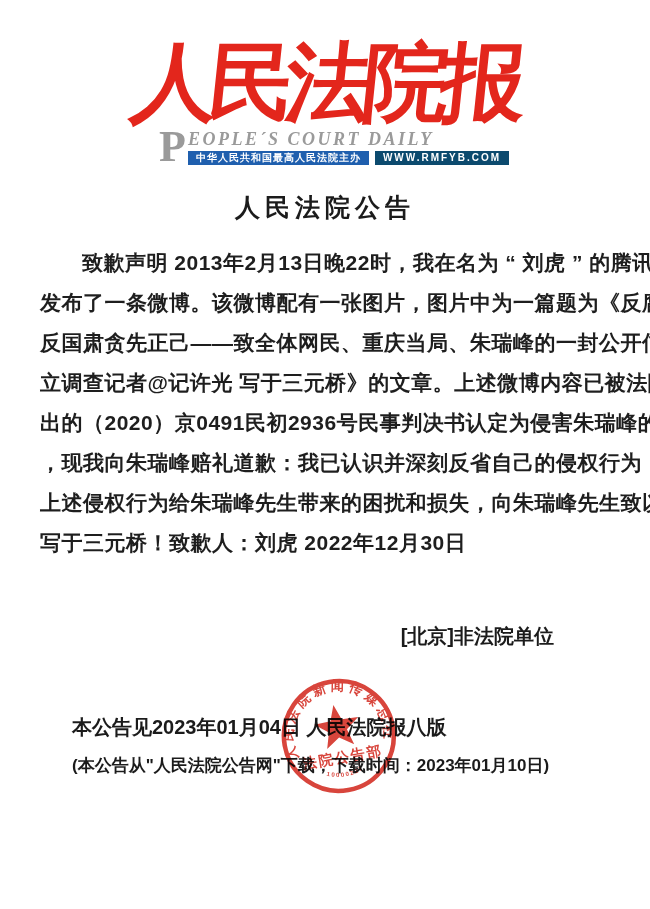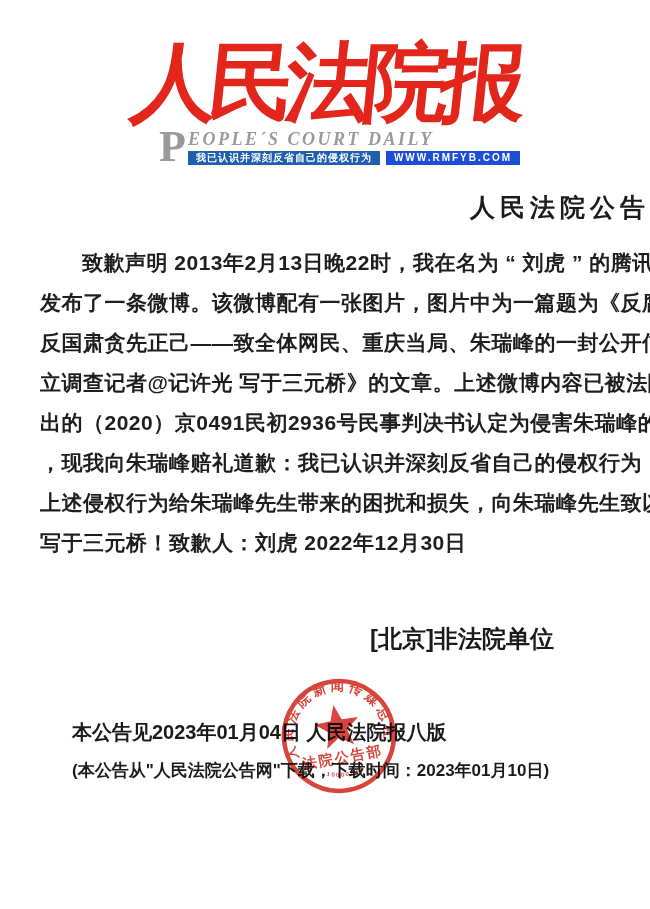--- a/index.html
+++ b/index.html
@@ -56,26 +56,26 @@
     display:inline-block;
     height:14px;
     line-height:14px;
     font-size:10px;
     font-weight:bold;
     color:#ffffff;
     padding:0 8px;
     white-space:nowrap;
   }
   .banner.blue  { background:#1f5fae; letter-spacing:1px; }
-  .banner.orange{ background:#1d4ed8; letter-spacing:2px; }
+  .banner.orange{ background:#0c4a6e; letter-spacing:2px; }
 
   
   .notice-title {
     margin-top:26px;
-    text-align:right;
+    text-align:center;
     font-size:25px;
     font-weight:bold;
     letter-spacing:5px;
     color:#1b1b1b;
   }
 
   
   .notice-body {
     margin:19px 38px 0 40px;
     font-size:21px;
@@ -84,21 +84,21 @@
     line-height:40px;
   }
   .body-line { white-space:nowrap; letter-spacing:0.5px; }
   .body-line.indent { text-indent:2em; }
 
   
   .issuer-tag {
     margin-top:60px;
     text-align:right;
     padding-right:96px;
-    font-size:24px;
+    font-size:20px;
     font-weight:bold;
     color:#1b1b1b;
   }
 
   
   .footer { margin-top:64px; padding-left:72px; color:#1b1b1b; }
   .footer-pub { font-size:20px; font-weight:bold; white-space:nowrap; }
   .footer-dl  { font-size:17px; font-weight:bold; margin-top:13px; white-space:nowrap; }
 
   
@@ -139,21 +139,21 @@
 
 <div class="page">
 
   <div class="masthead">
     <div class="masthead-cn">人民法院报</div>
     <div class="masthead-en-row">
       <span class="big-p">P</span>
       <div class="en-col">
         <div class="en-name">EOPLE´S COURT DAILY</div>
         <div class="banner-row">
-          <span class="banner blue">我已认识并深刻反省自己的侵权行为</span>
+          <span class="banner blue">中华人民共和国最高人民法院主办</span>
           <span class="banner orange">WWW.RMFYB.COM</span>
         </div>
       </div>
     </div>
   </div>
 
   <h1 class="notice-title">人民法院公告</h1>
 
   <div class="notice-body">
     <div class="body-line indent">致歉声明 2013年2月13日晚22时，我在名为 “ 刘虎 ” 的腾讯微博中</div>

